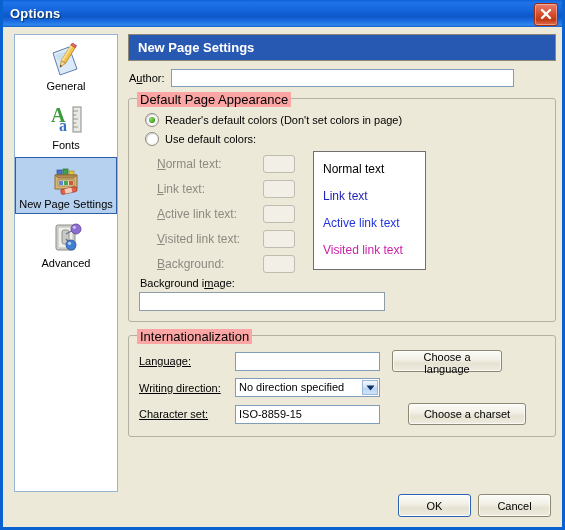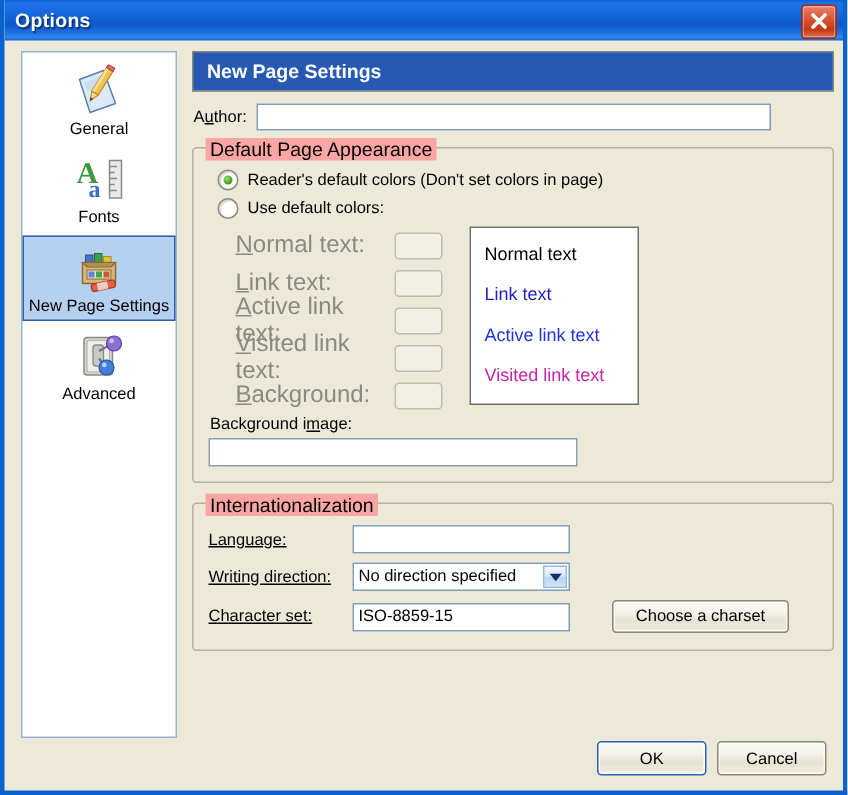--- a/index.html
+++ b/index.html
@@ -179,21 +179,21 @@
     width:6px; height:6px; border-radius:50%;
     background: radial-gradient(circle at 35% 35%, #8ee06a 0%, #3c9b1e 70%, #1f6b0d 100%);
   }
   .radio-label { font-size: 11px; }
 
   
   .colors-wrap { display:flex; margin-top: 2px; }
   .colors-list { padding-left: 18px; }
   .color-row { display:flex; align-items:center; height: 25px; }
   .color-label {
-    width: 106px; font-size: 16px; color: #8c8a80;
+    width: 106px; font-size: 12px; color: #8c8a80;
   }
   .swatch {
     width: 32px; height: 18px;
     background: #f2f0e6;
     border: 1px solid #bfbcb0;
     border-radius: 3px;
     box-sizing: border-box;
     cursor: default;
   }
   .preview {
@@ -425,20 +425,21 @@
           <input class="txt flat" style="width: 246px; height: 19px;" type="text" value="">
         </div>
       </div>
 
       <div class="group" style="margin-top:13px;padding:14px 10px 11px 10px;">
         <span class="legend">Internationalization</span>
 
         <div class="intl-row">
           <span class="intl-label">Language:</span>
           <input class="txt" style="width: 145px; height: 19px;" type="text" value="">
+          <button class="btn" style="margin-left:12px;width:110px;">Choose a language</button>
         </div>
 
         <div class="intl-row">
           <span class="intl-label">Writing direction:</span>
           <div class="combo">
             <span>No direction specified</span>
             <span class="arrow-btn">
               <svg width="9" height="6" viewBox="0 0 9 6">
                 <polygon points="0.5,0.5 8.5,0.5 4.5,5.5" fill="#0b2f66"></polygon>
               </svg>

